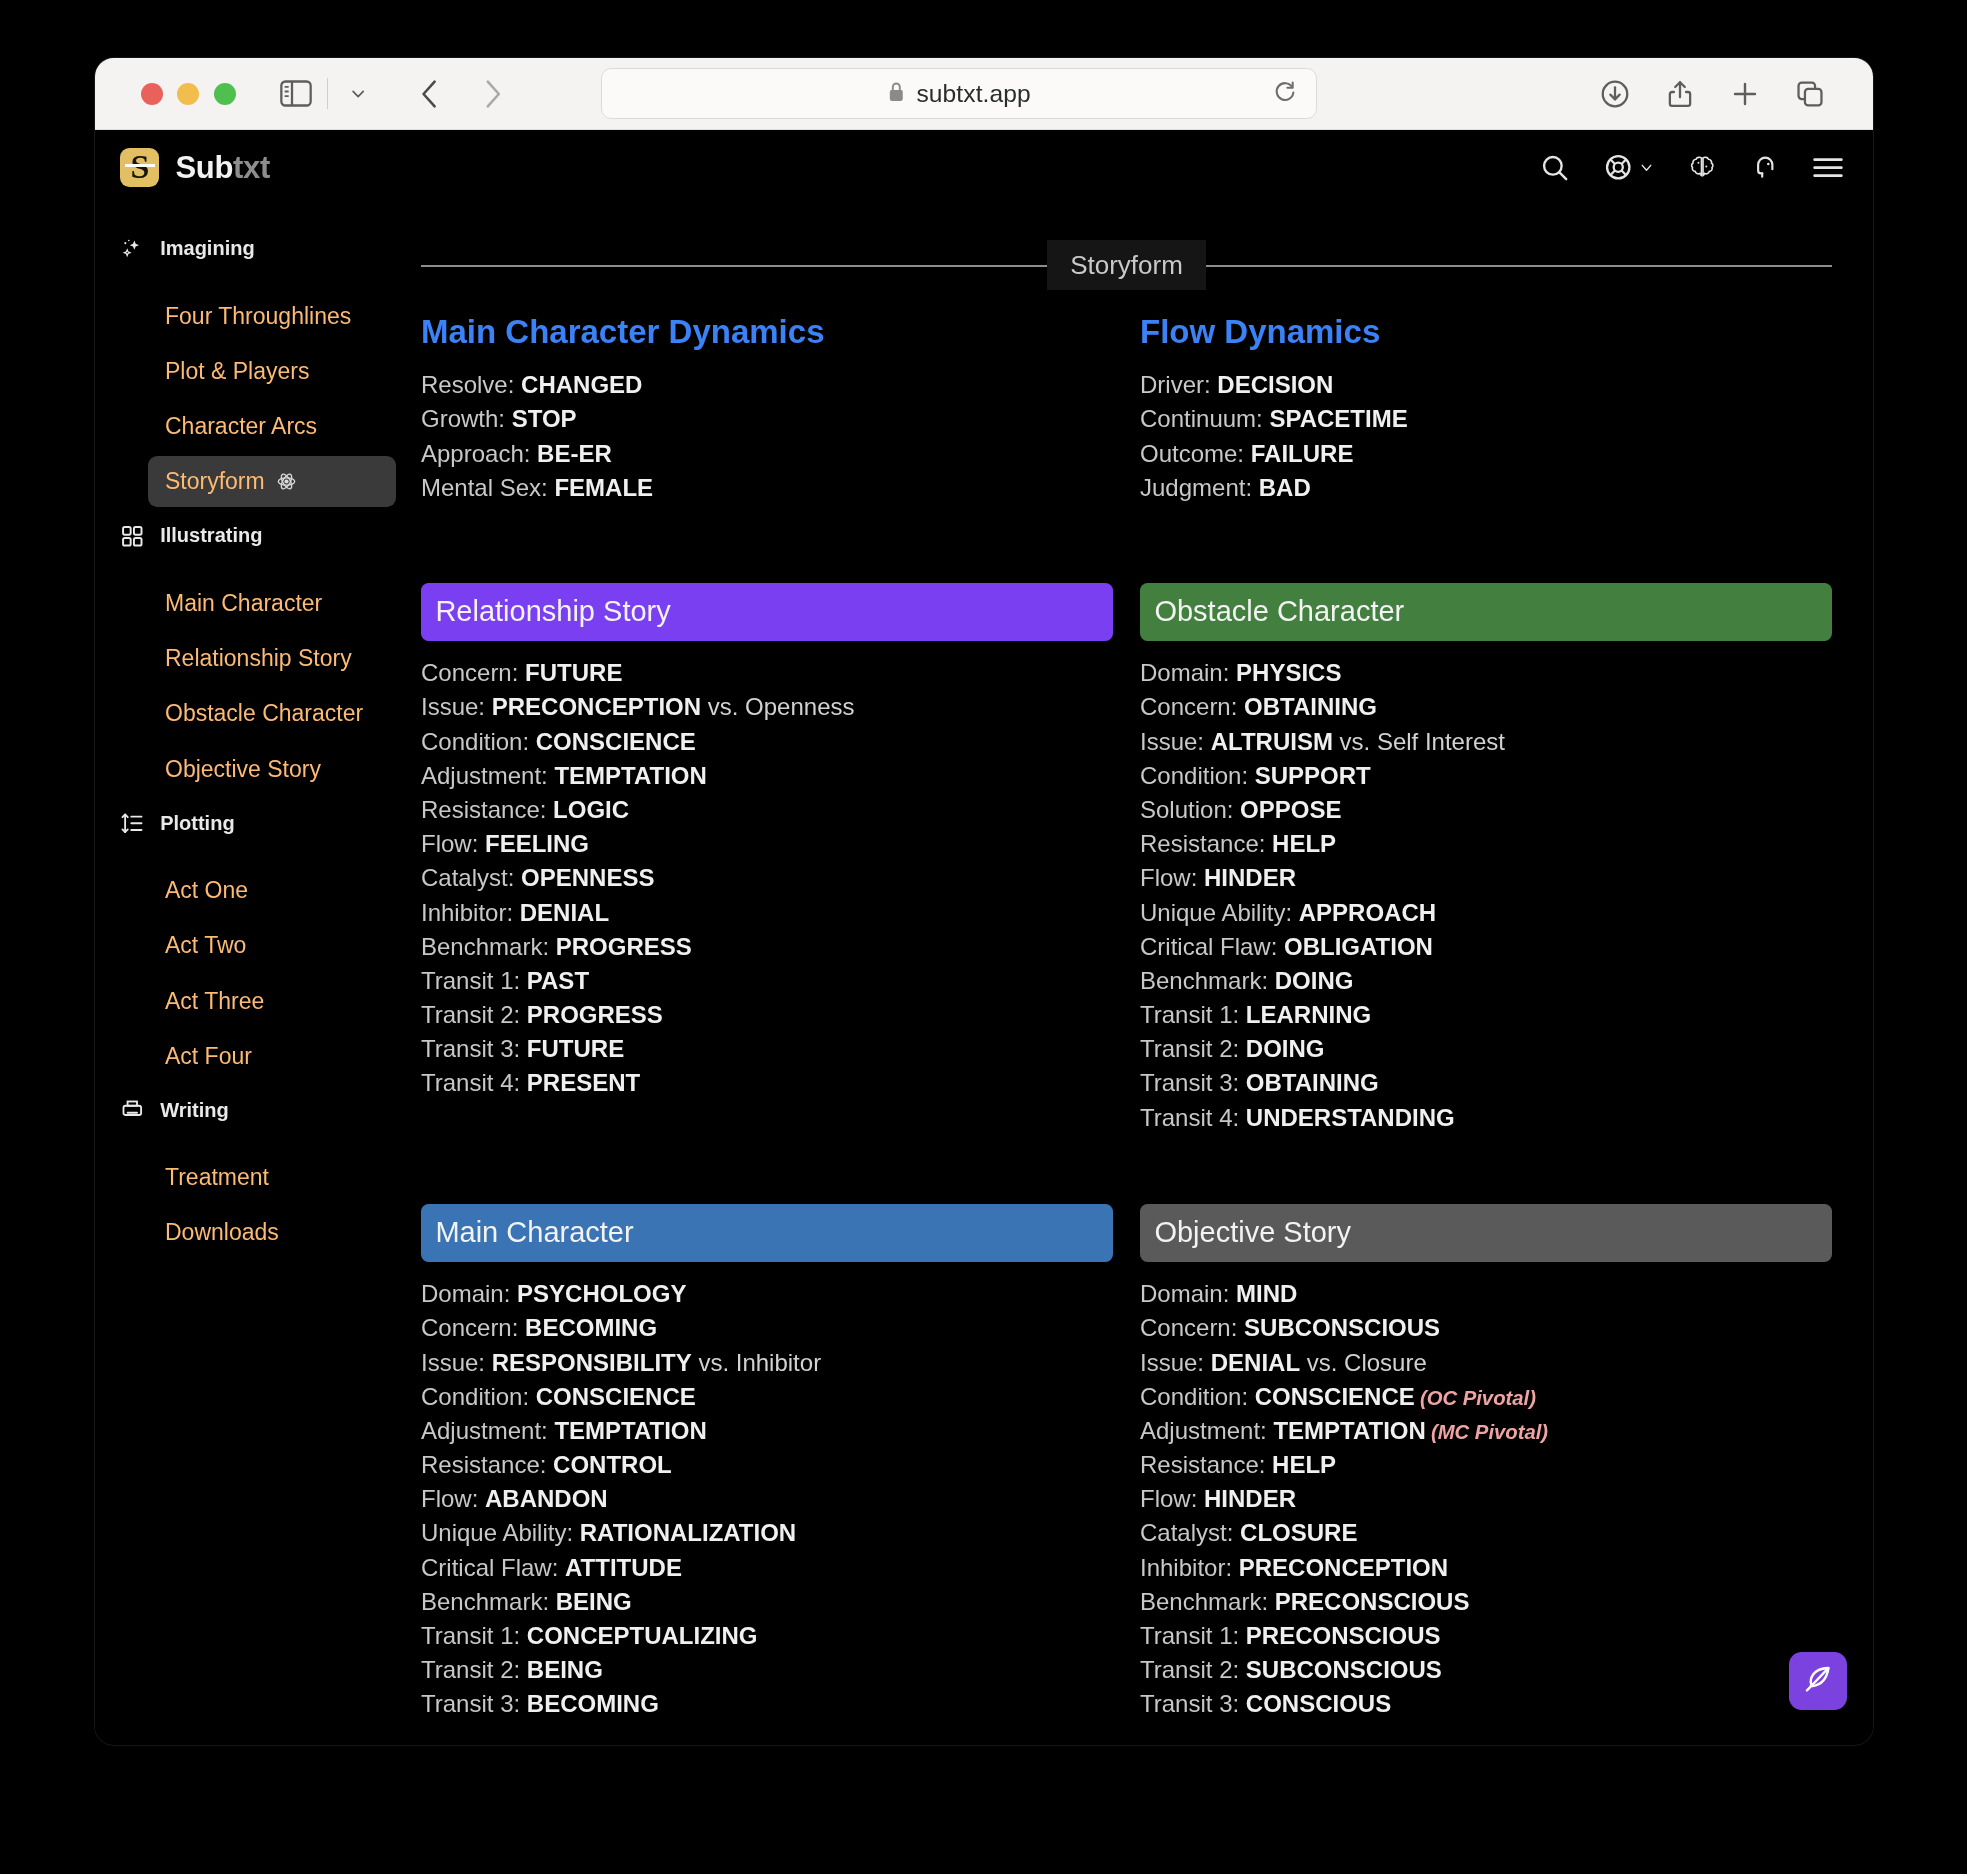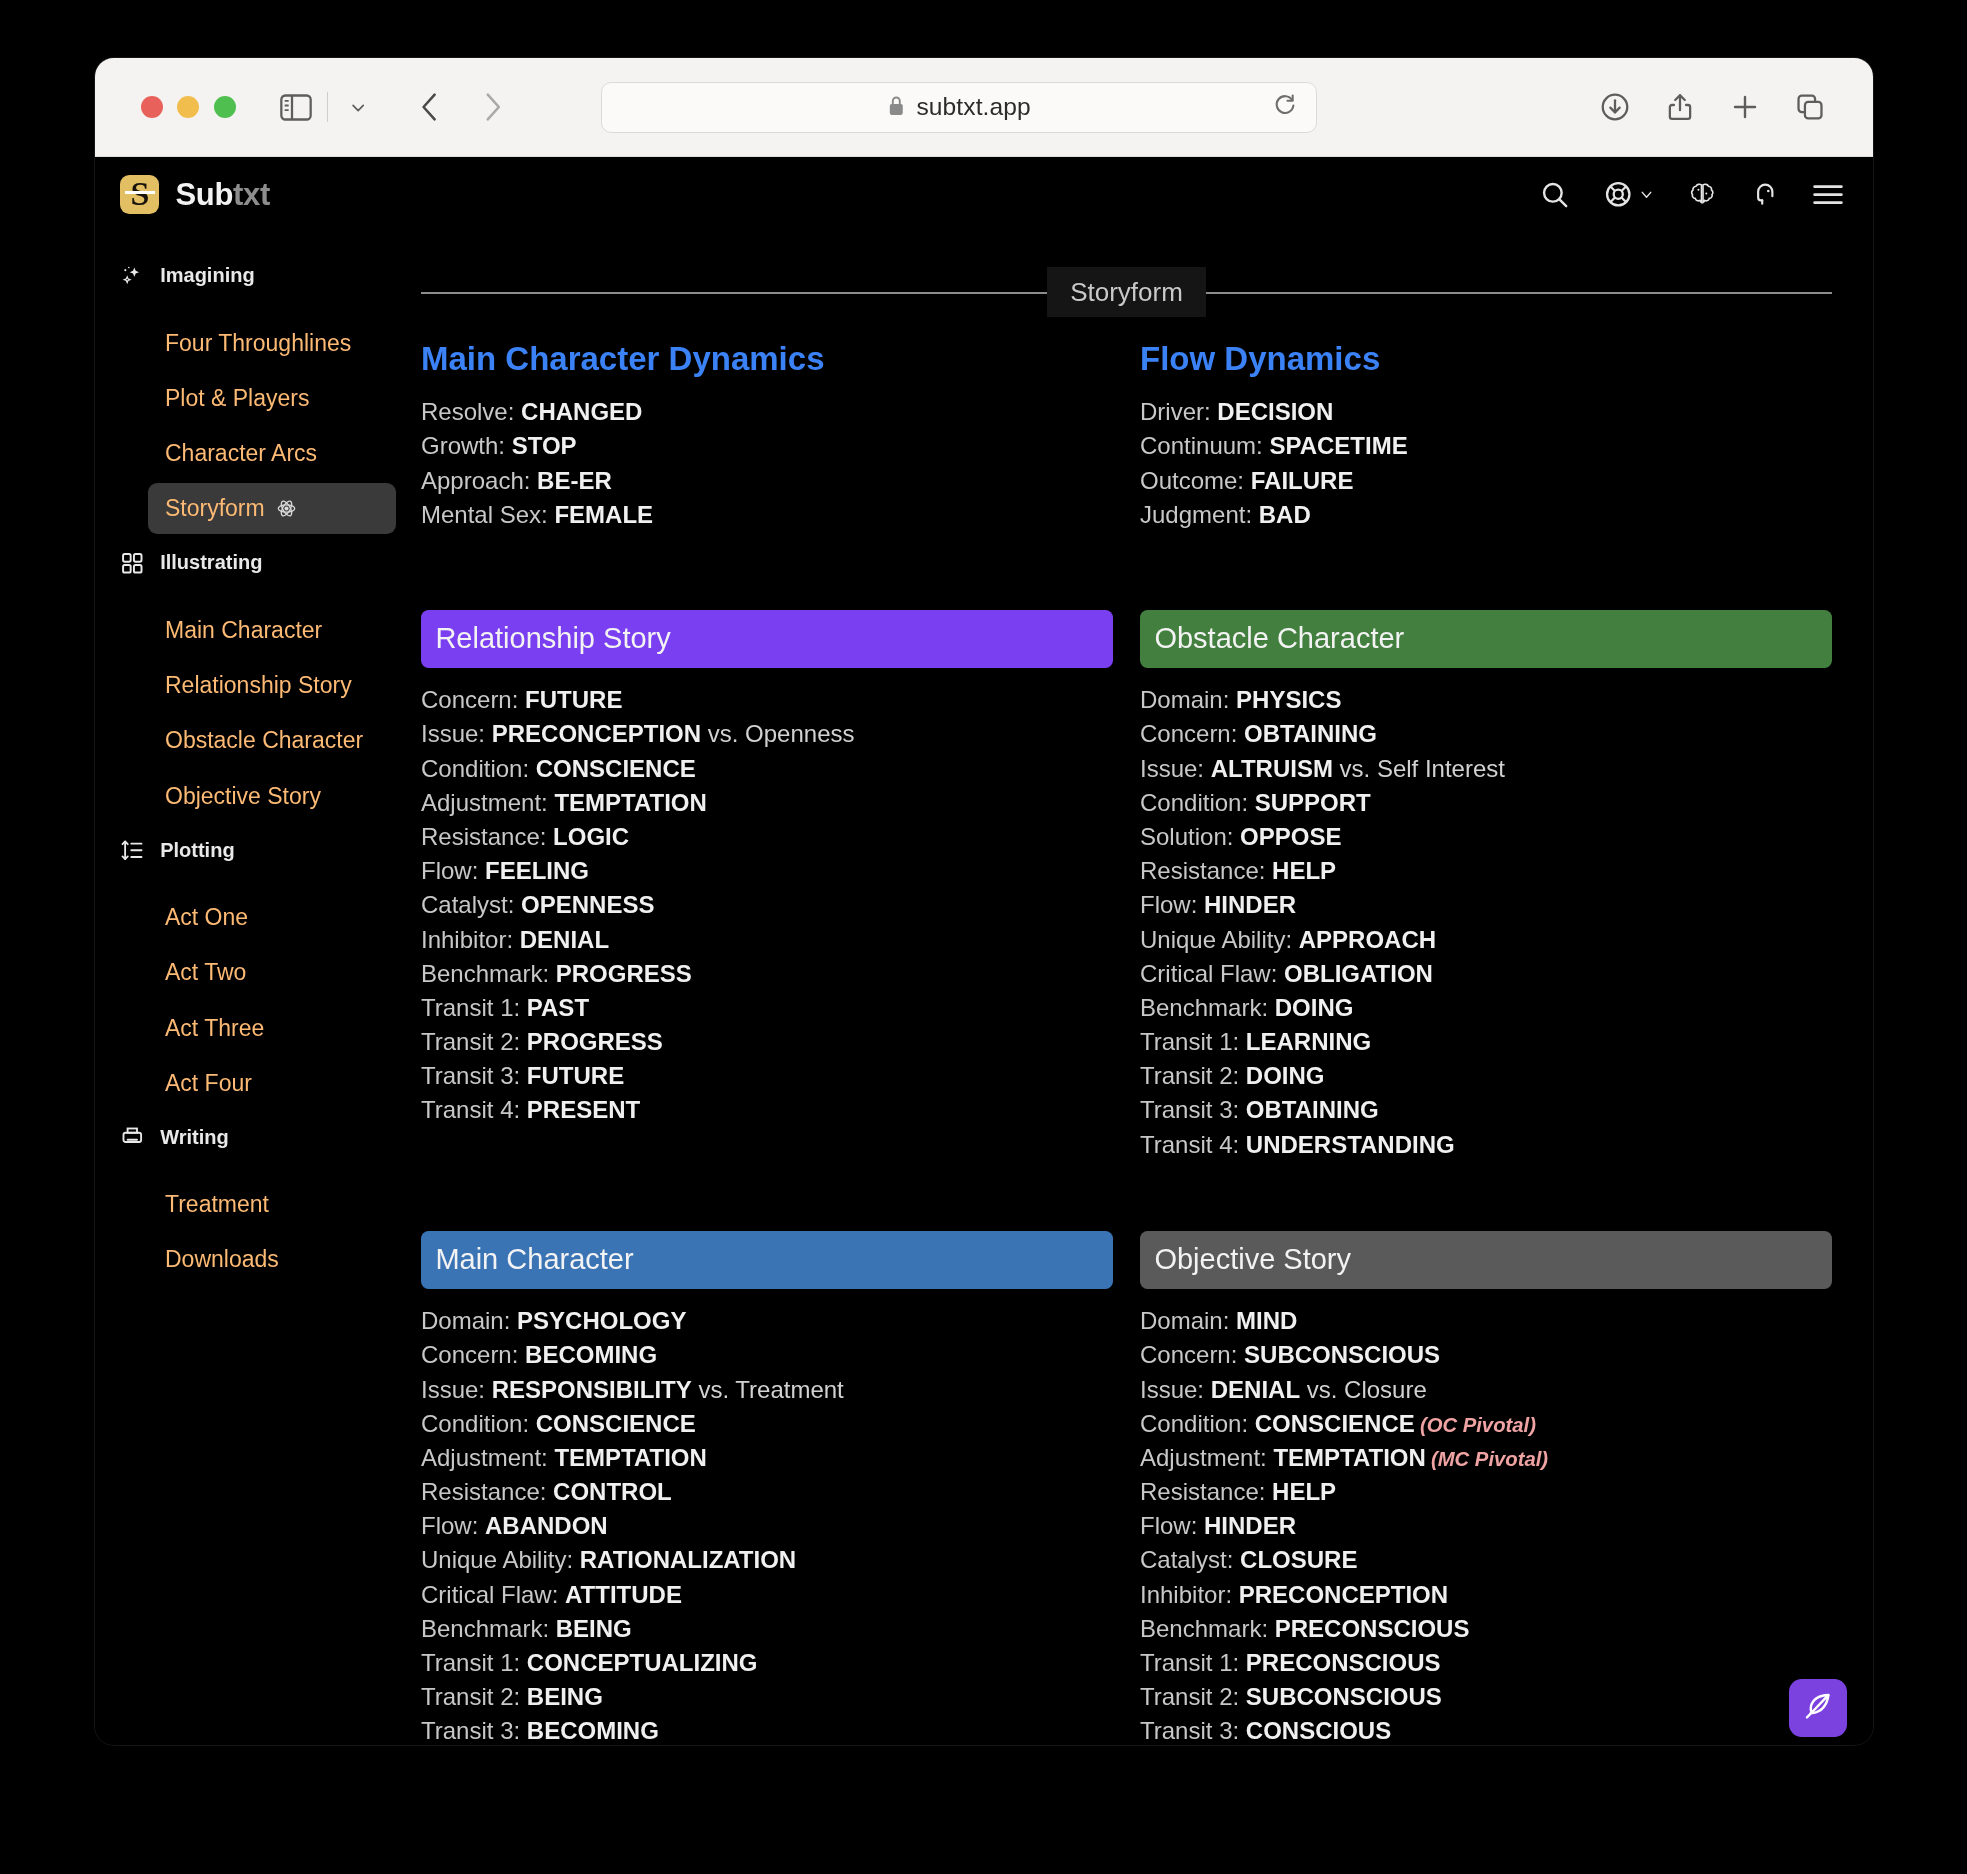--- a/index.html
+++ b/index.html
@@ -19,21 +19,21 @@
     top: 58px;
     width: 1778px;
     height: 1687px;
     border-radius: 18.6px;
     overflow: hidden;
     background: #000;
     box-shadow: 0 0 0 0.8px #1c1c1c;
   }
 
   .titlebar {
-    height: 99px;
+    height: 72px;
     background: #f4f3f1;
     display: flex;
     align-items: center;
     padding: 0 29px;
     box-sizing: border-box;
     border-bottom: 0.8px solid #dedcd9;
   }
 
   .traffic { display: flex; gap: 14.4px; align-items: center; margin-left: 17px;}
   .dot { width: 22px; height: 22px; border-radius: 50%; }
@@ -566,21 +566,21 @@
               </div>
             </div>
             <div class="card-spacer" style="grid-column: 1 / -1;"></div>
             <div class="card">
               <div class="card-head" style="background: rgb(59, 116, 181);">
                 <span>Main Character</span>
               </div>
               <div class="card-body">
                 <div class="row"><span>Domain:</span> <b>PSYCHOLOGY</b></div>
                 <div class="row"><span>Concern:</span> <b>BECOMING</b></div>
-                <div class="row"><span>Issue:</span> <b>RESPONSIBILITY</b> <span class="tail">vs. Treatment</span></div>
+                <div class="row"><span>Issue:</span> <b>RESPONSIBILITY</b> <span class="tail">vs. Inhibitor</span></div>
                 <div class="row"><span>Condition:</span> <b>CONSCIENCE</b></div>
                 <div class="row"><span>Adjustment:</span> <b>TEMPTATION</b></div>
                 <div class="row"><span>Resistance:</span> <b>CONTROL</b></div>
                 <div class="row"><span>Flow:</span> <b>ABANDON</b></div>
                 <div class="row"><span>Unique Ability:</span> <b>RATIONALIZATION</b></div>
                 <div class="row"><span>Critical Flaw:</span> <b>ATTITUDE</b></div>
                 <div class="row"><span>Benchmark:</span> <b>BEING</b></div>
                 <div class="row"><span>Transit 1:</span> <b>CONCEPTUALIZING</b></div>
                 <div class="row"><span>Transit 2:</span> <b>BEING</b></div>
                 <div class="row"><span>Transit 3:</span> <b>BECOMING</b></div>

